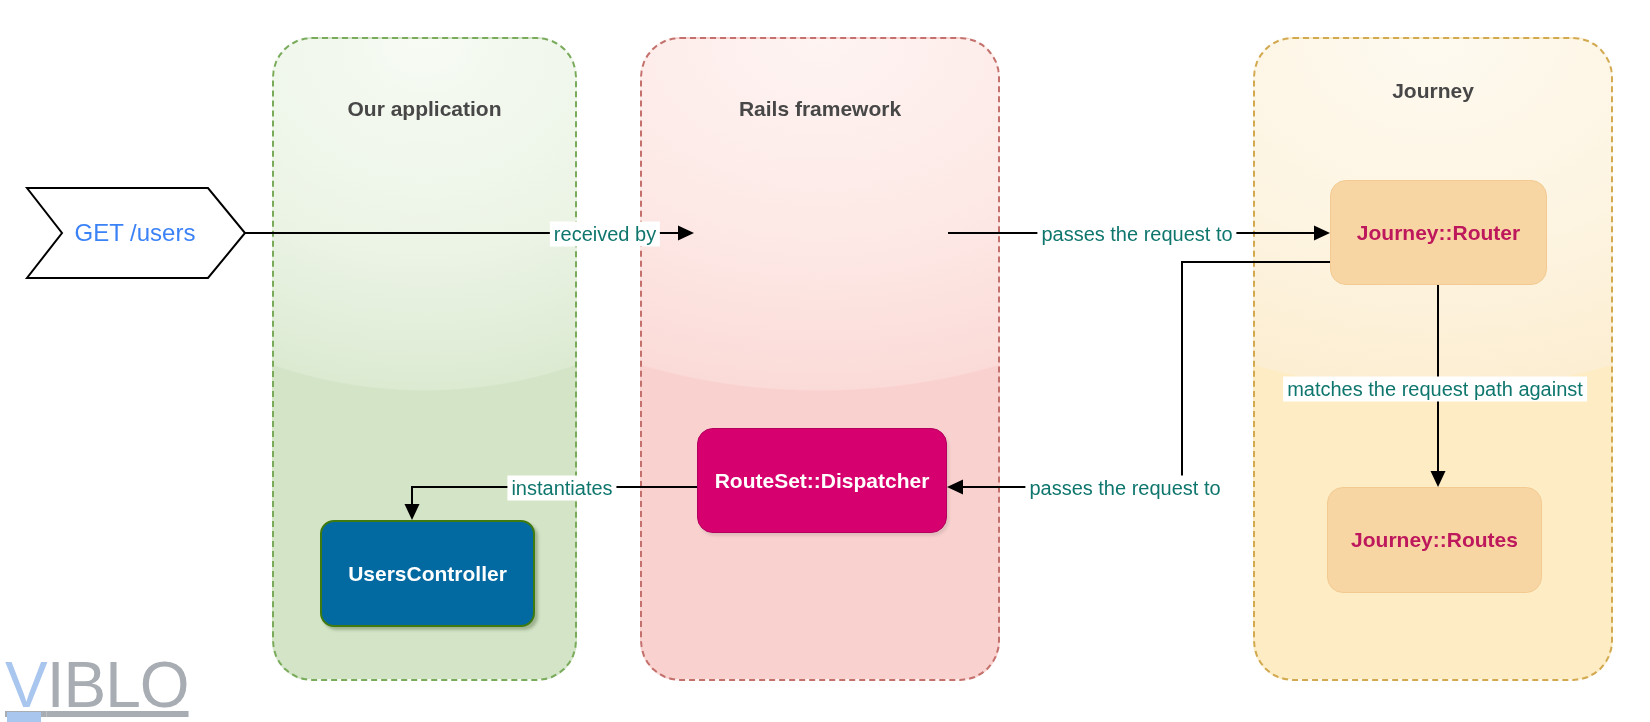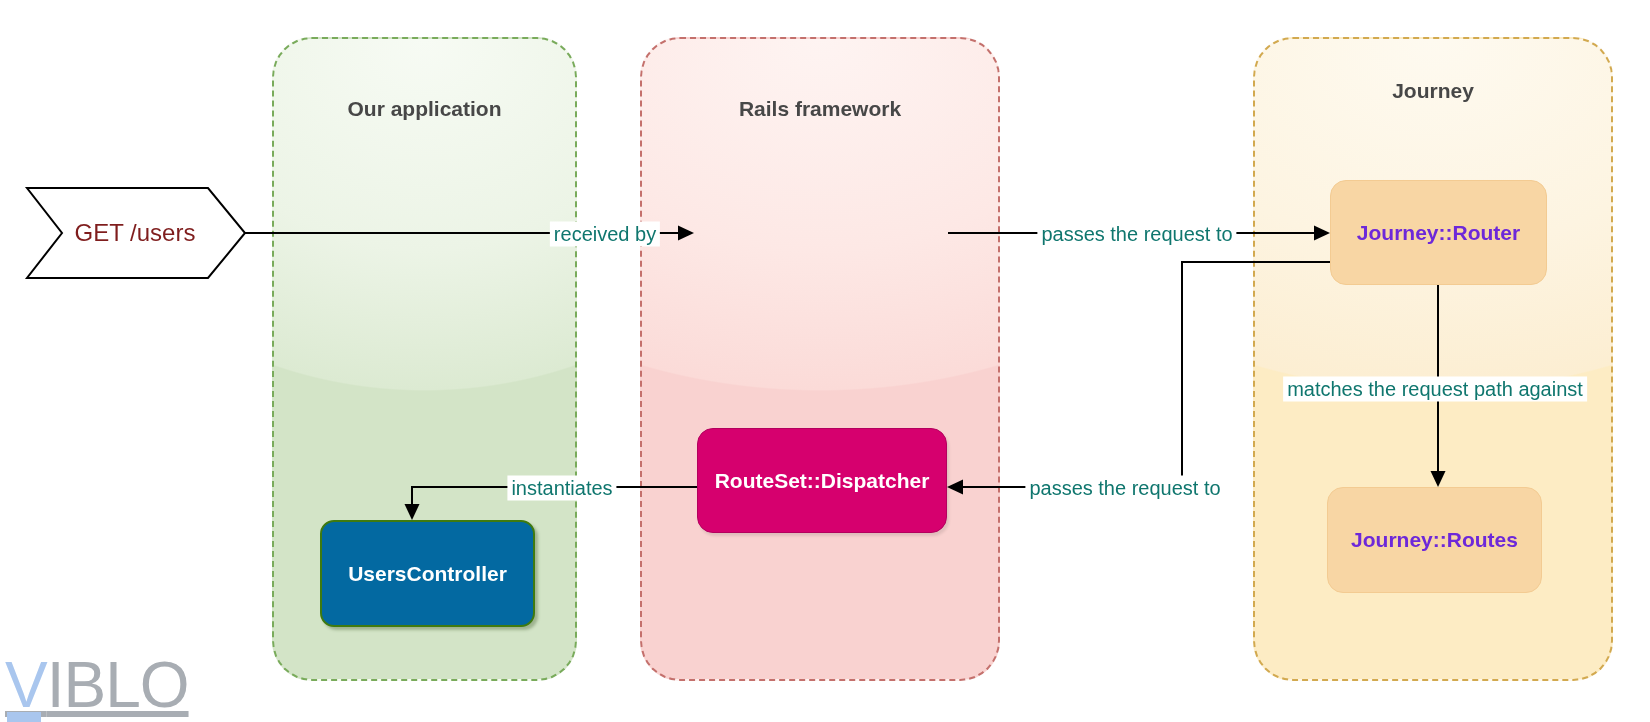--- a/index.html
+++ b/index.html
@@ -17,31 +17,31 @@
   .container-title{position:absolute;left:0;width:100%;text-align:center;
     font-size:21px;font-weight:bold;color:#474747;}
   #c-app .container-title,#c-rails .container-title{top:58px;}
   #c-journey .container-title{top:40px;}
 
   
   .node{position:absolute;display:flex;align-items:center;justify-content:center;
     font-size:21px;font-weight:bold;border-radius:16px;box-sizing:border-box;text-align:center;
     box-shadow:2px 3px 3px rgba(0,0,0,0.10);}
   .node-magenta{background:#d6006e;border:1px solid #b4005e;color:#ffffff;}
-  .node-peach{background:#f8d6a4;border:1px solid #f3cb92;color:#6d28d9;box-shadow:none;text-align:center;}
+  .node-peach{background:#f8d6a4;border:1px solid #f3cb92;color:#be185d;box-shadow:none;text-align:center;}
   #n-routeset{left:695px;top:180px;width:253px;height:105px;}
   #n-dispatcher{left:697px;top:428px;width:250px;height:105px;}
   #n-userscontroller{left:320px;top:520px;width:215px;height:107px;background:#0369a1;
     border:2px solid #3f7a10;color:#ffffff;border-radius:14px;box-shadow:3px 3px 3px rgba(60,90,40,0.35);}
   #n-journey-router{left:1330px;top:180px;width:217px;height:105px;}
   #n-journey-routes{left:1327px;top:487px;width:215px;height:106px;}
 
   
   #get-users-label{position:absolute;left:55px;top:188px;width:160px;height:90px;
-    display:flex;align-items:center;justify-content:center;font-size:24px;color:#7f1d1d;}
+    display:flex;align-items:center;justify-content:center;font-size:24px;color:#3b82f6;}
 
   
   #edges{position:absolute;left:0;top:0;width:1650px;height:722px;}
   .edge{stroke:#000000;stroke-width:2;fill:none;}
   .arrowhead{fill:#000000;stroke:none;}
   .shape{fill:#ffffff;stroke:#000000;stroke-width:2;}
 
   
   .edge-label{position:absolute;transform:translate(-50%,-50%);background:#ffffff;
     padding:1px 4px;font-size:20px;color:#0f766e;white-space:nowrap;}

